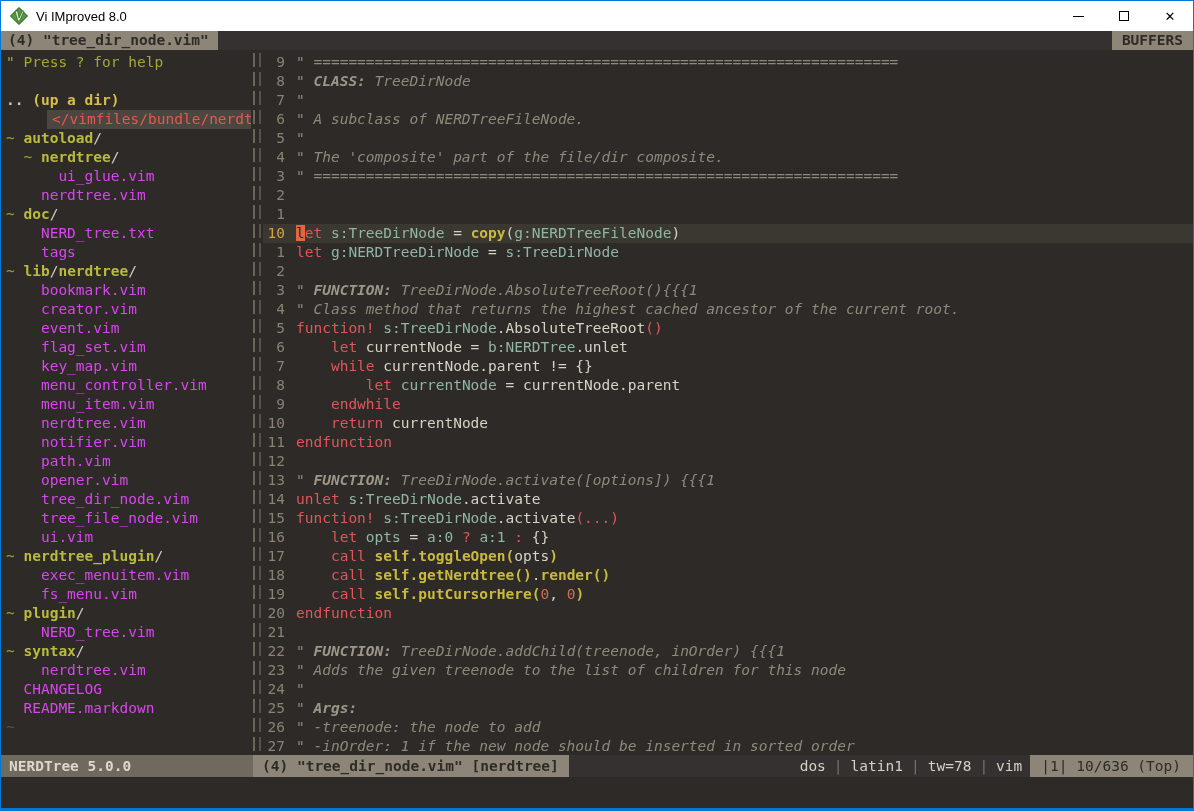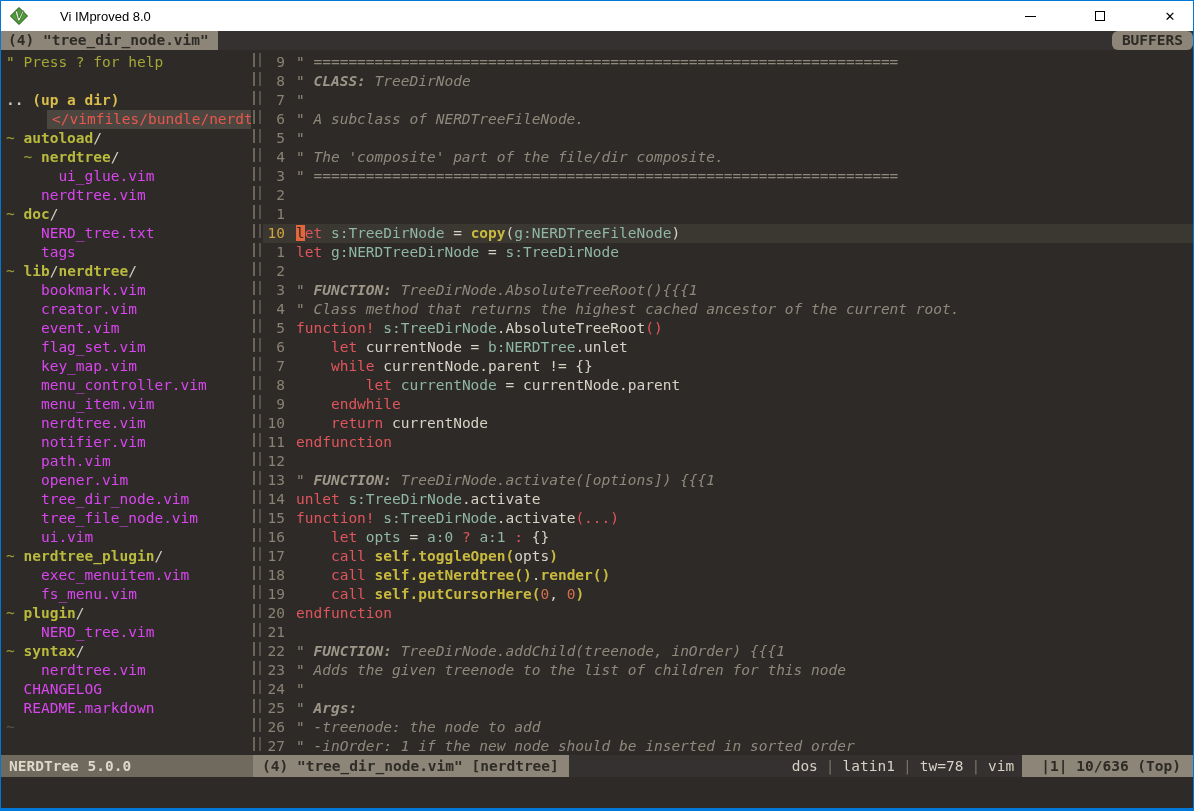--- a/index.html
+++ b/index.html
@@ -2,33 +2,33 @@
 <html><head>
 <meta charset="utf-8">
 <style>
   * { box-sizing: border-box; margin:0; padding:0; }
   html,body { width:1194px; height:811px; }
   body { font-family:"DejaVu Sans Mono", monospace; background:#0078d7; }
   .window { width:1194px; height:811px; border:1px solid #0078d7; border-bottom-width:3px;
             display:flex; flex-direction:column; background:#2d2a27; }
 
   
-  .titlebar { height:30px; background:#ffffff; display:flex; align-items:center; flex:none;gap:24px; }
+  .titlebar { height:30px; background:#ffffff; display:flex; align-items:center; flex:none; }
   .titlebar .appicon { width:18px; height:18px; margin:0 8px 0 9px; }
   .titlebar .title { font-family:"Liberation Sans", sans-serif; font-size:13px; color:#000; }
   .titlebar .spacer { flex:1; }
   .winbtn { width:46px; height:30px; display:flex; align-items:center; justify-content:center; }
   .ico-min { width:11px; height:1px; background:#000; display:block; }
   .ico-max { width:10px; height:10px; border:1px solid #000; display:block; }
 
   
   .tabline { height:19px; background:#343130; display:flex; font-size:14.5px; line-height:19px; flex:none; }
   .tab { background:#8d8577; color:#2e2b27; font-weight:bold; padding:0 9px 0 7px; }
   .tabfill { flex:1; }
-  .buffers { background:#8d8577; color:#2e2b27; font-weight:bold; padding:0 10px;border-radius:6px; }
+  .buffers { background:#8d8577; color:#2e2b27; font-weight:bold; padding:0 10px; }
 
   
   .main { flex:1; display:flex; overflow:hidden; font-size:14.5px; line-height:19px; }
   .tree { width:250px; flex:none; padding-top:3px; overflow:hidden; }
   .t-row { height:19px; white-space:pre; padding-left:5px; }
   .t-row.hl { background:#4b463f;margin-left:46px; }
   .vsep { width:12px; flex:none;
     background-image:
       repeating-linear-gradient(#6b655a 0 14px, rgba(0,0,0,0) 14px 19px),
       repeating-linear-gradient(#57524b 0 14px, rgba(0,0,0,0) 14px 19px);
@@ -63,21 +63,21 @@
   .s-file    { color:#d946ef; }
   .s-vimtilde{ color:#56524a; }
 
   
   .statusline { height:22px; flex:none; display:flex; line-height:22px; font-size:14.5px; background:#343130; }
   .st-tree { width:252px; flex:none; background:#6f695e; color:#ddd8ca; font-weight:bold; padding-left:8px; }
   .st-buf  { background:#8d8577; color:#2e2b27; font-weight:bold; padding:0 10px 0 9px; }
   .st-fill { flex:1; }
   .st-flags{ color:#d6d1c4; padding-right:8px; }
   .st-flags .fsep { color:#797265; margin:0 8px; }
-  .st-pos  { background:#8d8577; color:#2e2b27; font-weight:bold; padding:0 12px 0 19px; }
+  .st-pos  { background:#8d8577; color:#2e2b27; font-weight:normal; padding:0 12px 0 11px; }
 
   .cmdline { height:31px; flex:none; background:#2d2a27; }
 </style>
 </head>
 <body>
 
 <div class="window">
 
   <div class="titlebar">
     <svg class="appicon" viewBox="0 0 18 18">

